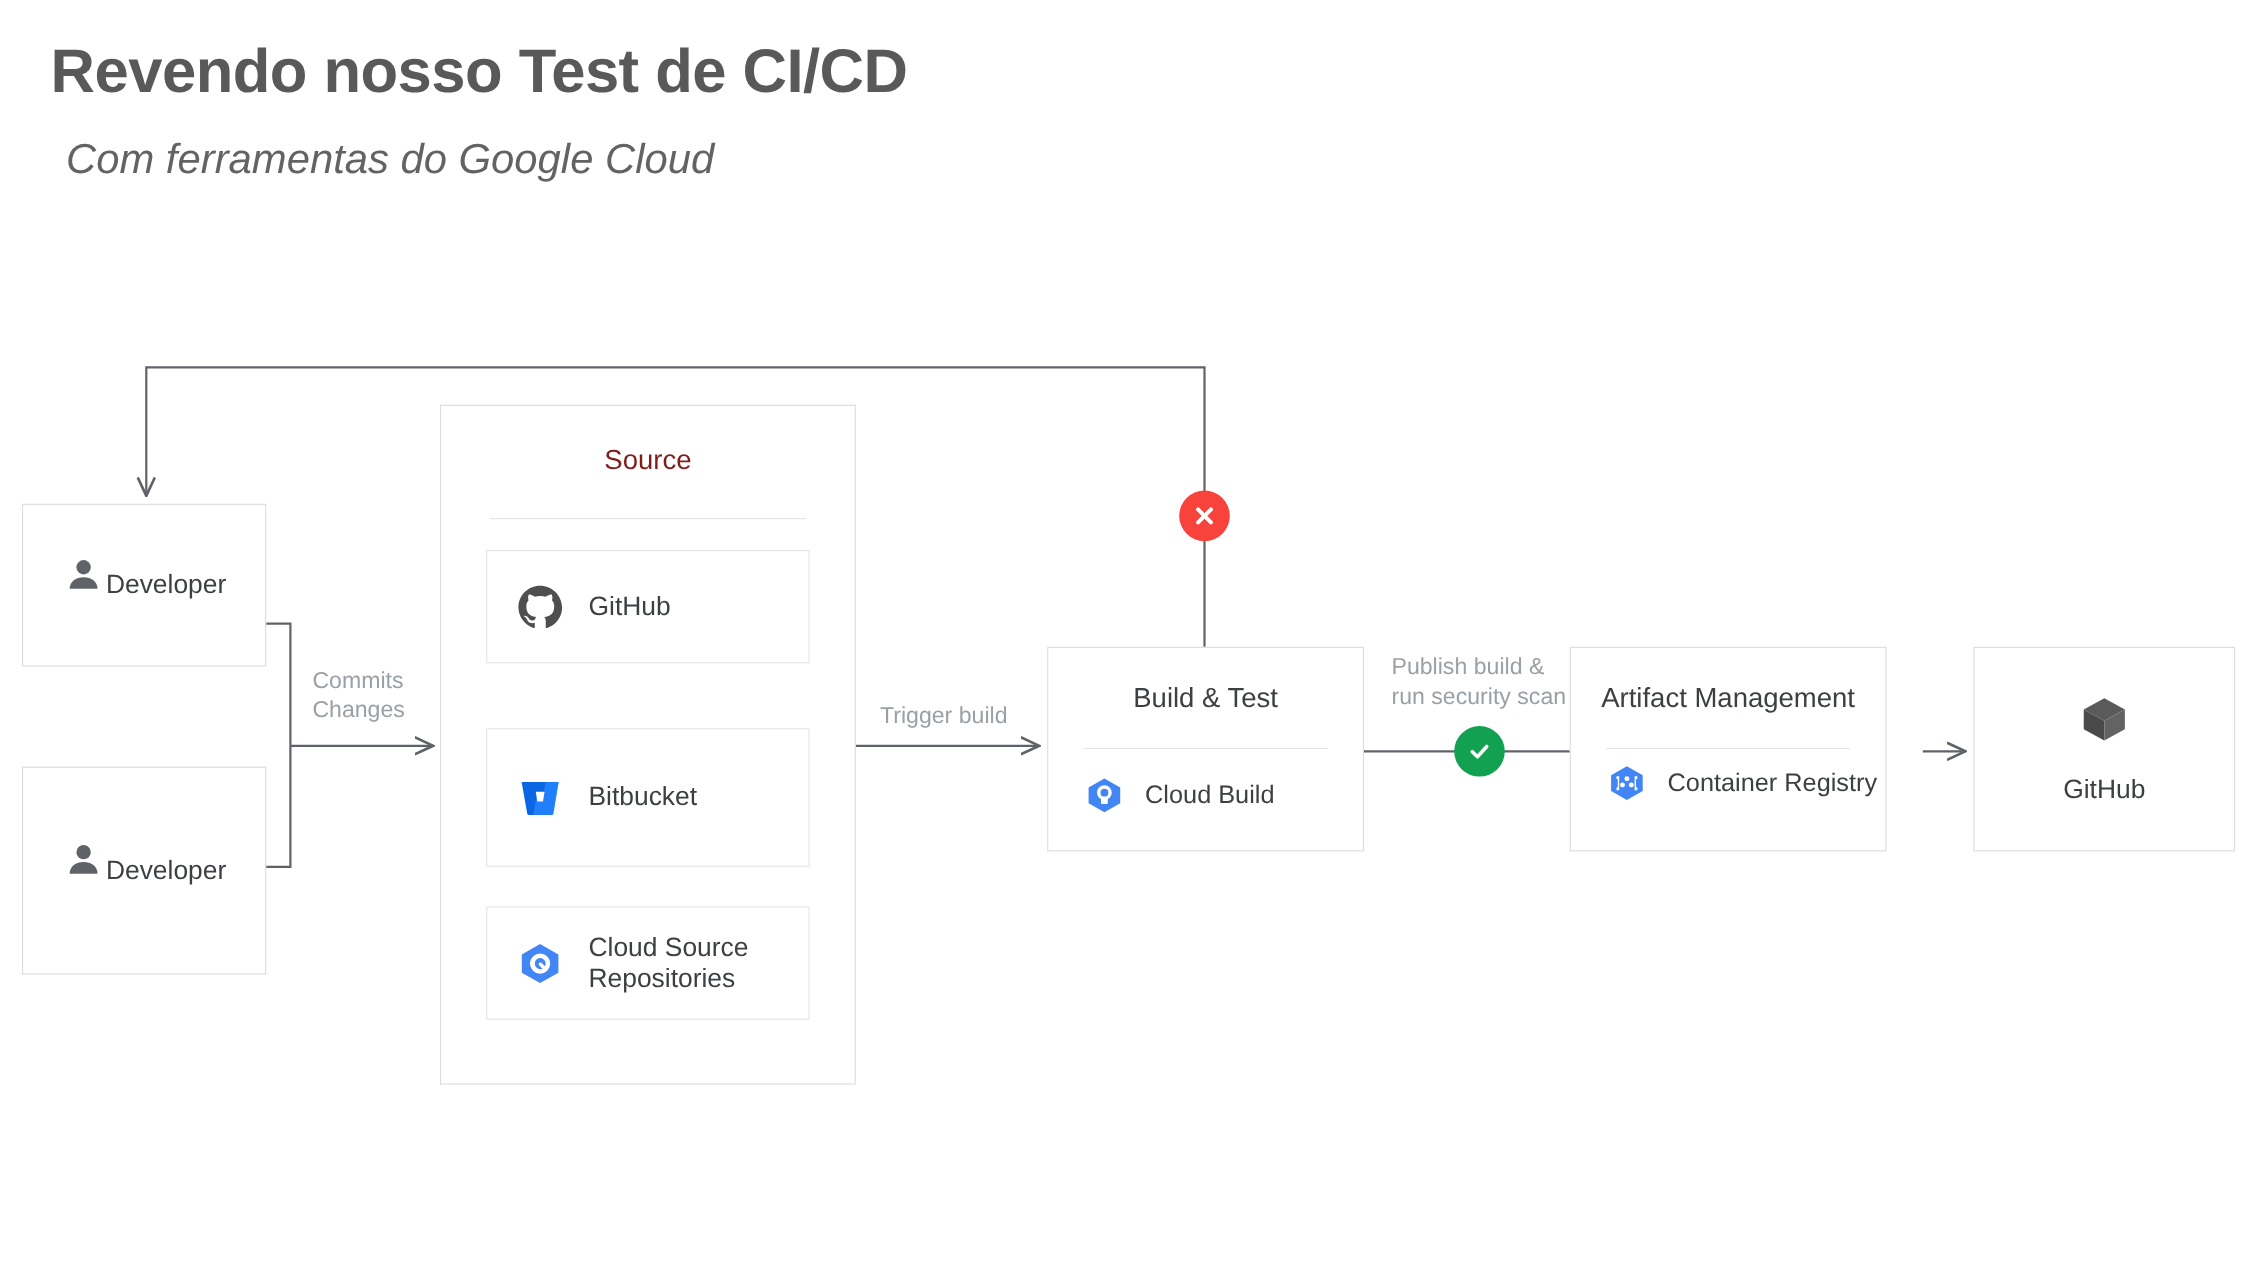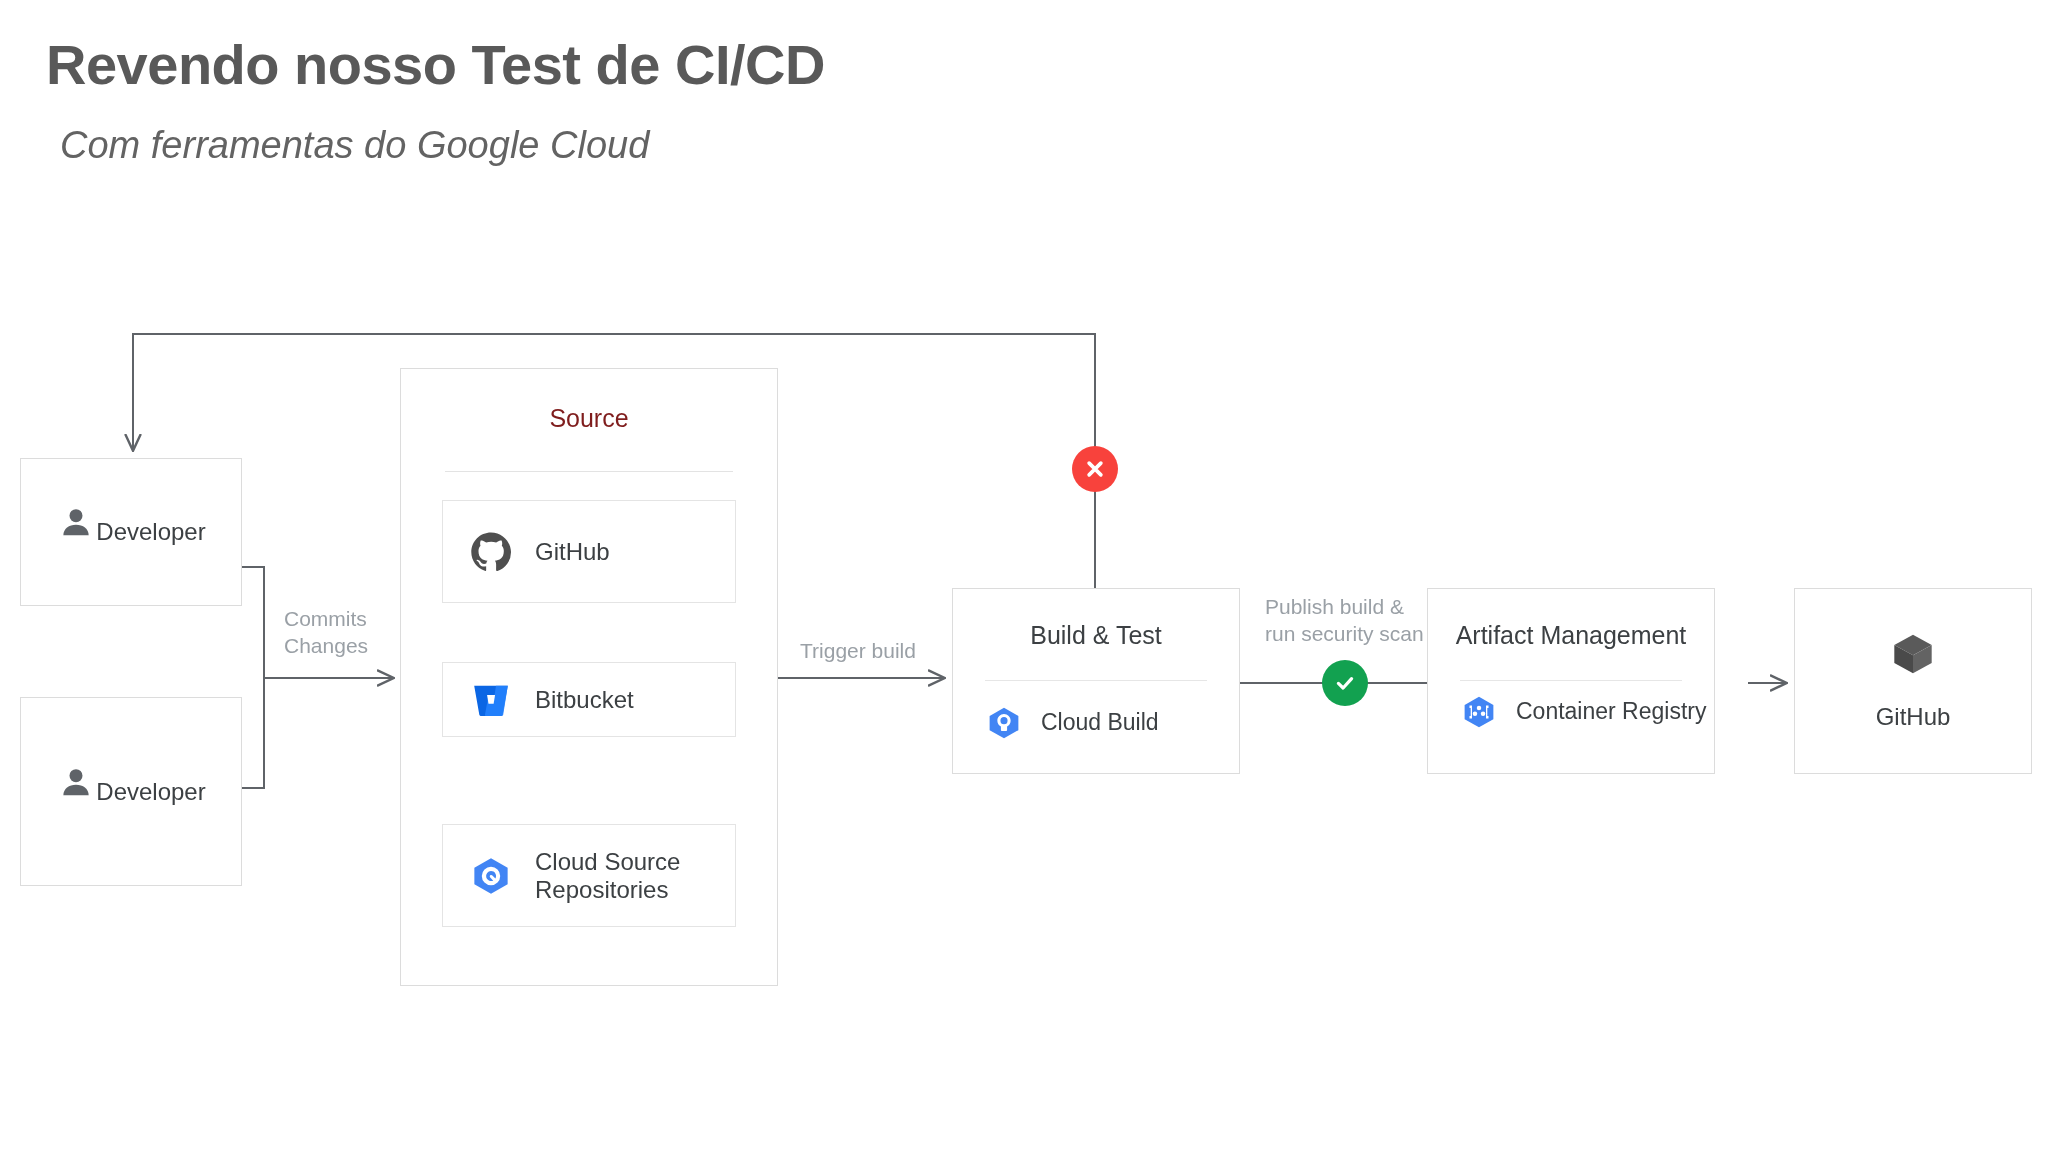--- a/index.html
+++ b/index.html
@@ -247,21 +247,21 @@
         1.14.08 1.74 1.17 1.74 1.17 1.01 1.74 2.66 1.24 3.31.95.1-.73.4-1.24.72-1.52-2.52-.29-5.16-1.26-5.16-5.6
         0-1.24.44-2.25 1.17-3.04-.12-.29-.51-1.44.11-3.01 0 0 .95-.3 3.12 1.16a10.9 10.9 0 0 1 2.84-.38c.96 0
         1.94.13 2.85.38 2.16-1.46 3.11-1.16 3.11-1.16.62 1.57.23 2.72.11 3.01.73.79 1.17 1.8 1.17 3.04 0
         4.35-2.65 5.31-5.17 5.59.41.35.77 1.04.77 2.1 0 1.52-.01 2.74-.01 3.11 0 .3.2.65.79.54a11.28 11.28 0 0
         0 7.72-10.72C23.26 5.79 18.27.8 12 .8z"></path>
       </svg>
     </span>
     <span class="src-label">GitHub</span>
   </div>
 
-  <div class="src-item" style="left:442px; top:662px; width:294px; height:75px;">
+  <div class="src-item" style="left:442px; top:662px; width:294px; height:126px;">
     <span class="src-icon">
       <svg width="42" height="42" viewBox="0 0 32 32" aria-hidden="true">
         <path fill="#0b66e4" d="M3.2 5.2h25.6l-3.9 22.1a1 1 0 0 1-1 .8H8.1a1 1 0 0 1-1-.8z"></path>
         <path fill="#2684ff" d="M28.8 5.2h-9.0l-1.4 8.9h-4.6l-2.4 13.2 .3 .8h12.6a1 1 0 0 0 1-.8z" opacity="0.85"></path>
         <path fill="#ffffff" d="M13.0 12.1h6.1l-1.1 6.7h-3.9z"></path>
       </svg>
     </span>
     <span class="src-label">Bitbucket</span>
   </div>
 

